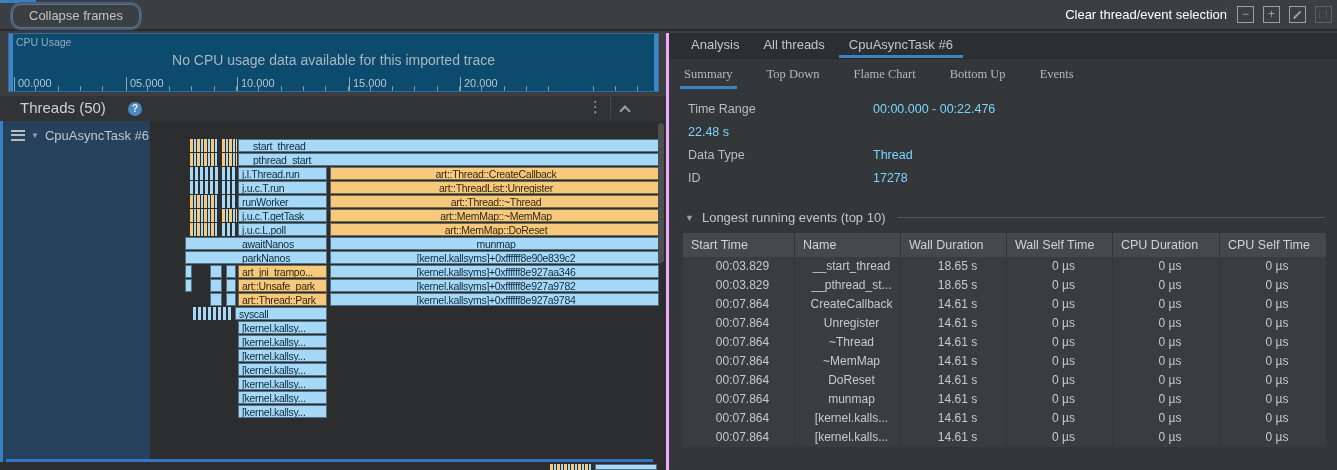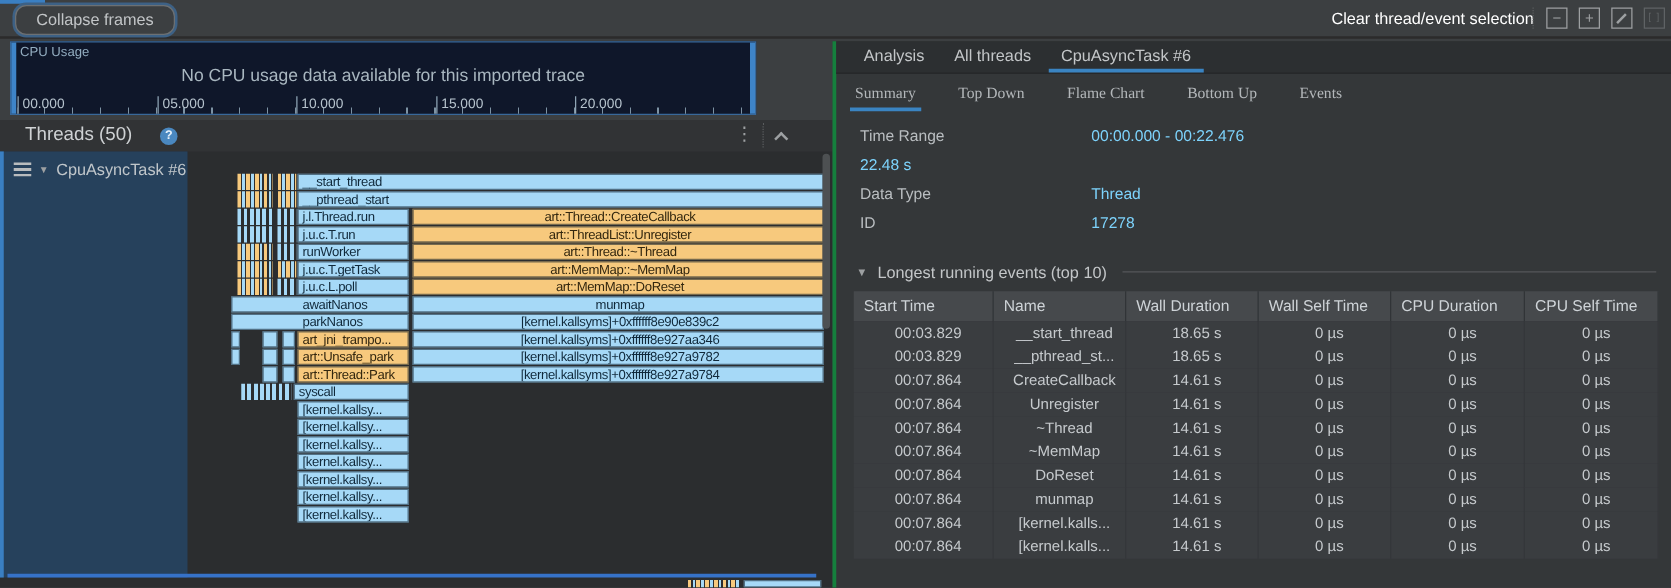--- a/index.html
+++ b/index.html
@@ -15,21 +15,21 @@
   #clear-link { position:absolute; right:110px; top:7px; color:#ffffff; font-size:13px; }
   #zoom-controls { position:absolute; right:5px; top:6px; display:flex; gap:9px; align-items:center;
                    border-left:1px dotted #5a5d5f; padding-left:10px; }
   .circ-icon { width:17px; height:17px; border:1.5px solid #9da0a2; border-radius:50%；
                border-radius:50%; color:#9da0a2; font-size:12px; line-height:14px; text-align:center; position:relative; }
   .circ-icon.dim { border-color:#5f6365; color:#5f6365; }
   .circ-icon .slash { position:absolute; left:2px; top:6.5px; width:10px; height:1.5px; background:#9da0a2; transform:rotate(-45deg); }
   .circ-icon.brackets { font-size:8px; line-height:13px; letter-spacing:1px; }
 
   
-  #cpu-panel { position:absolute; left:8px; top:33px; width:597px; height:59px; background:#0f172a; border:1px solid #38689a; }
+  #cpu-panel { position:absolute; left:8px; top:33px; width:651px; height:59px; background:#0c4a6e; border:1px solid #38689a; }
   #cpu-handle-l { position:absolute; left:0; top:0; width:4px; height:100%; background:#3e84c8; }
   #cpu-handle-r { position:absolute; right:0; top:0; width:4px; height:100%; background:#3e84c8; }
   #cpu-title { position:absolute; left:7px; top:2px; font-size:10.5px; color:#93adc0; }
   #cpu-msg { position:absolute; left:0; right:0; top:18px; text-align:center; font-size:14px; color:#a9b7c0; }
   #tickstrip { position:absolute; left:0; bottom:0; width:100%; height:14px; }
   #minor-ticks { position:absolute; left:5px; right:0; bottom:0; height:5px;
       background:repeating-linear-gradient(90deg, transparent 0 21.3px, #7d93a4 21.3px 22.3px); }
   .tick-label { position:absolute; bottom:0; height:14px; border-left:1px solid #8fa5b5; padding-left:3px;
                 font-size:11px; color:#b7c4ce; line-height:13px;margin-top:32px; }
 
@@ -67,21 +67,21 @@
   .b-k   { left:88px; width:89px; }
   .stripes { position:absolute; top:0; height:13px; }
   .s-mix  { background:repeating-linear-gradient(90deg,#f7c97d 0 3px,#2b2d2f 3px 4px,#a6d9f7 4px 6px,#2b2d2f 6px 7px); }
   .s-blue { background:repeating-linear-gradient(90deg,#a6d9f7 0 3px,#2b2d2f 3px 5px); }
   .st1 { left:40px; width:28px; } .st2 { left:72px; width:15px; }
   .st-sys { left:43px; width:40px; }
   .frag { position:absolute; top:0; height:13px; background:#a6d9f7; border:1px solid rgba(12,28,40,.55); }
   .fr1 { left:35px; width:7px; } .fr2 { left:60px; width:12px; } .fr3 { left:76px; width:10px; }
 
   
-  #right-panel { position:absolute; left:666px; top:33px; width:671px; height:437px; background:#343739; border-left:3px solid #15803d; }
+  #right-panel { position:absolute; left:666px; top:33px; width:671px; height:437px; background:#343739; border-left:3px solid #f0abfc; }
   #tabstrip { position:absolute; left:0; top:0; width:100%; height:26px; background:#2c2f31; border-bottom:1px solid #242628;
               display:flex; align-items:stretch; padding-left:12px; gap:4px; }
   .tab { color:#c3c6c8; font-size:13px; padding:4px 10px 0 10px; }
   .tab.selected { border-bottom:3px solid #3a84c2; }
   #subtabstrip { position:absolute; left:0; top:26px; width:100%; height:30px; display:flex; align-items:stretch; padding-left:11px; gap:26px;font-family:Liberation Serif, serif; }
   .subtab { color:#b3b7ba; font-size:12.5px; padding:8px 4px 0 4px; }
   .subtab.selected { border-bottom:3px solid #3a84c2; }
 
   #summary-fields { position:absolute; left:19px; top:64px; width:620px; }
   .field-row { display:grid; grid-template-columns:185px 1fr; height:23px; align-items:center; }

